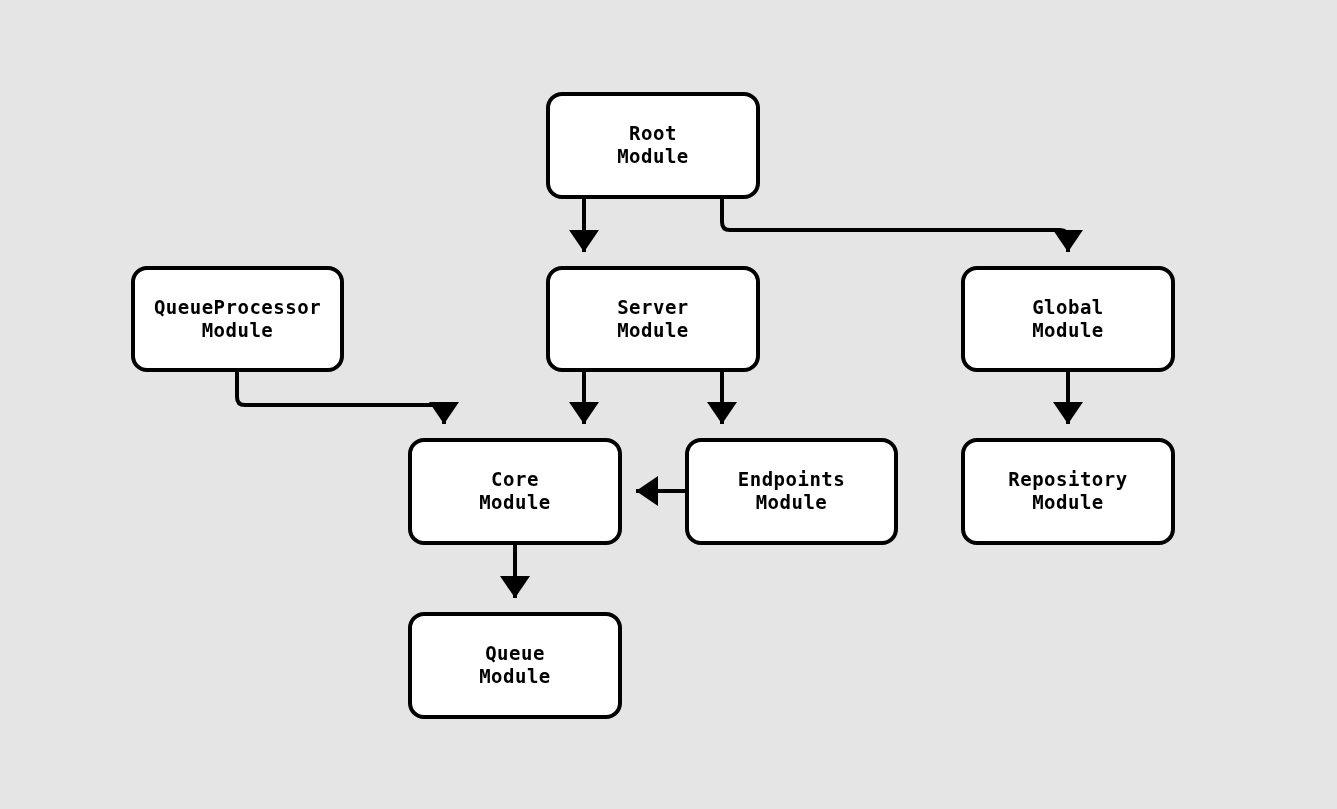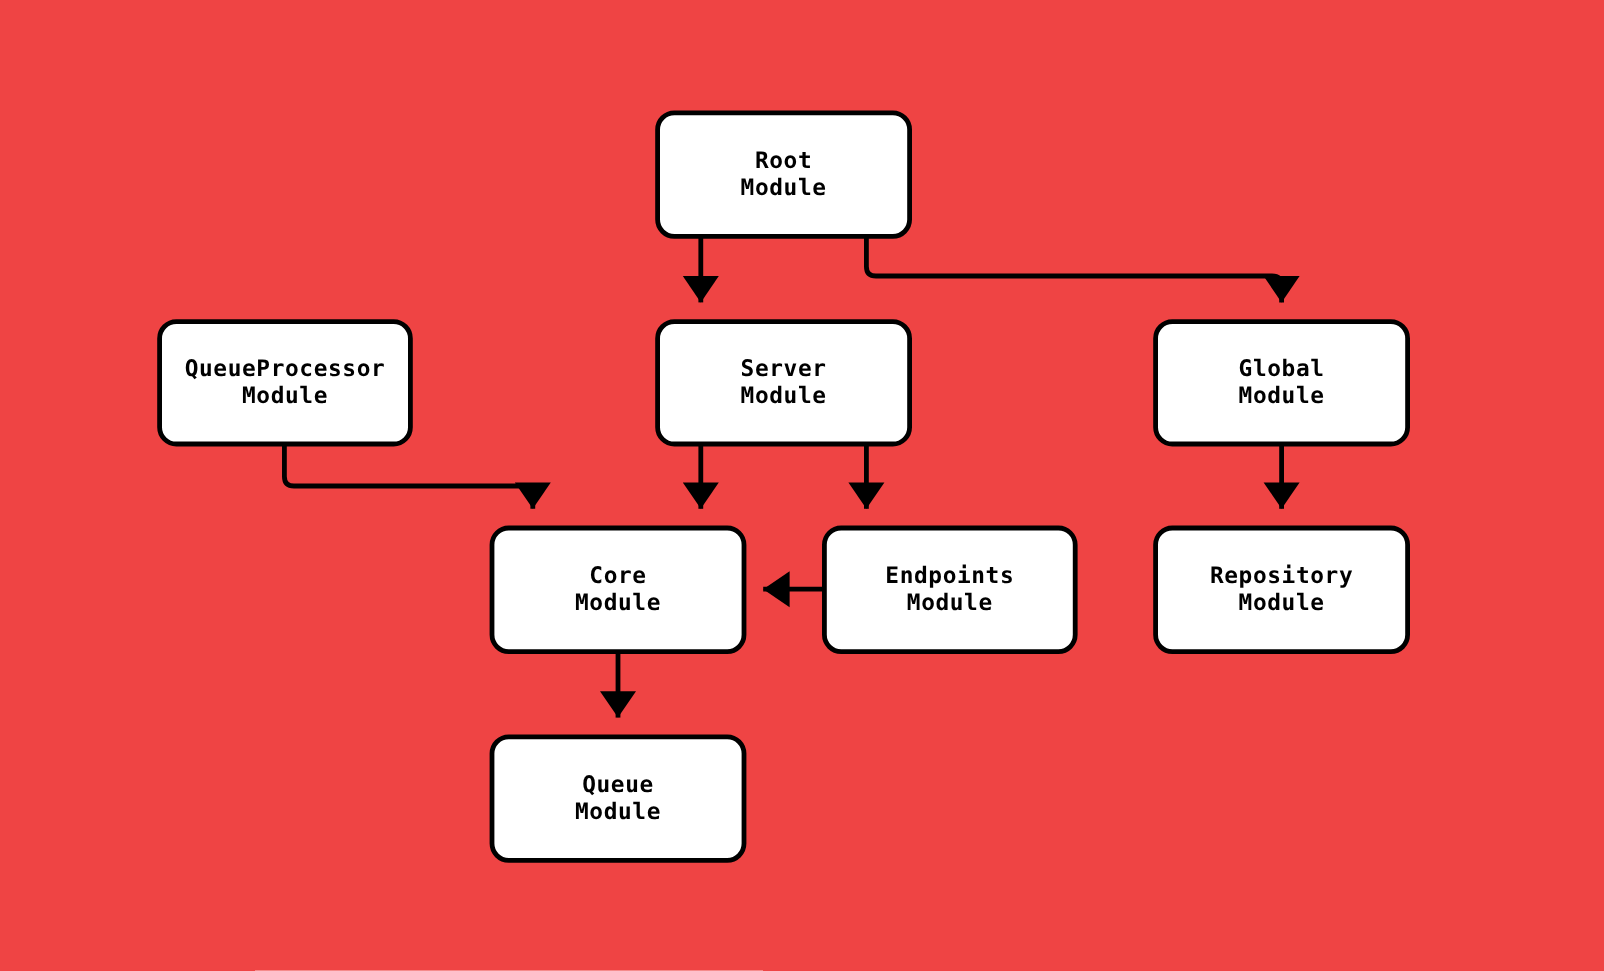--- a/index.html
+++ b/index.html
@@ -11,21 +11,21 @@
   body {
     width: 1337px;
     height: 809px;
     font-family: "DejaVu Sans Mono", "Liberation Mono", monospace;
     overflow: hidden;
   }
   #diagram-canvas {
     position: relative;
     width: 1337px;
     height: 809px;
-    background: #ef4444;
+    background: #e5e5e5;
   }
   svg.diagram {
     display: block;
     width: 1337px;
     height: 809px;
   }
   .node-box {
     fill: #ffffff;
     stroke: #000000;
     stroke-width: 4;

